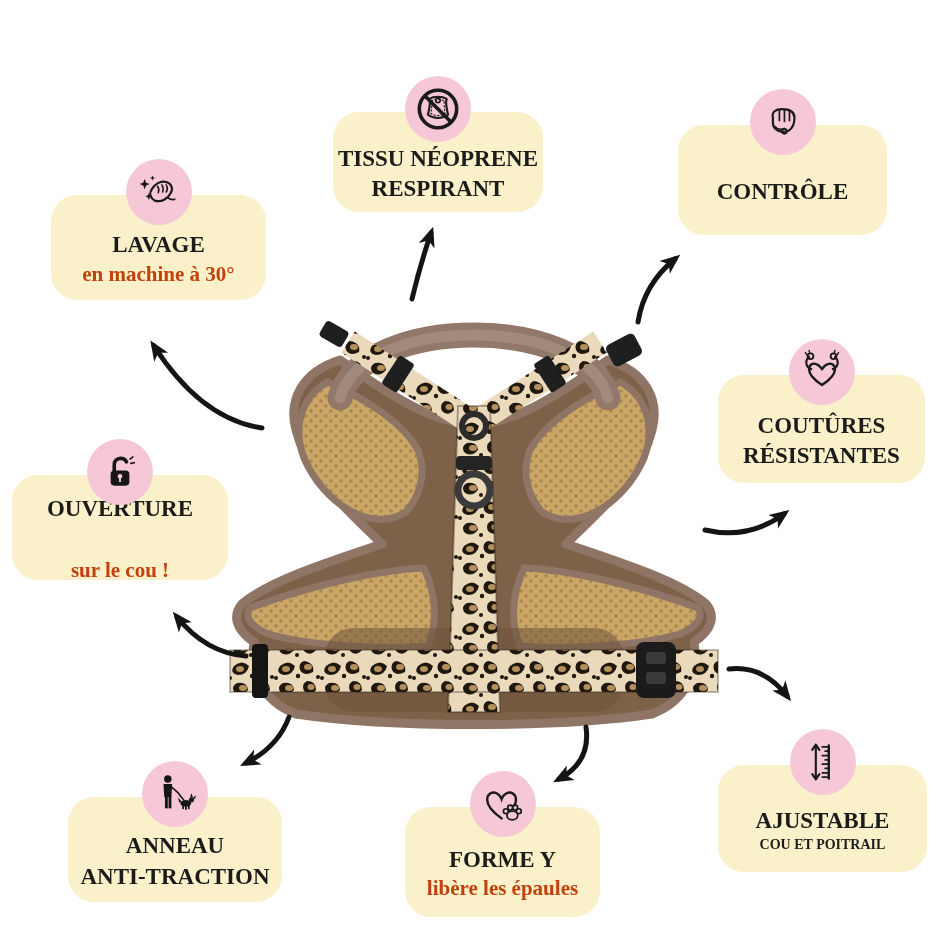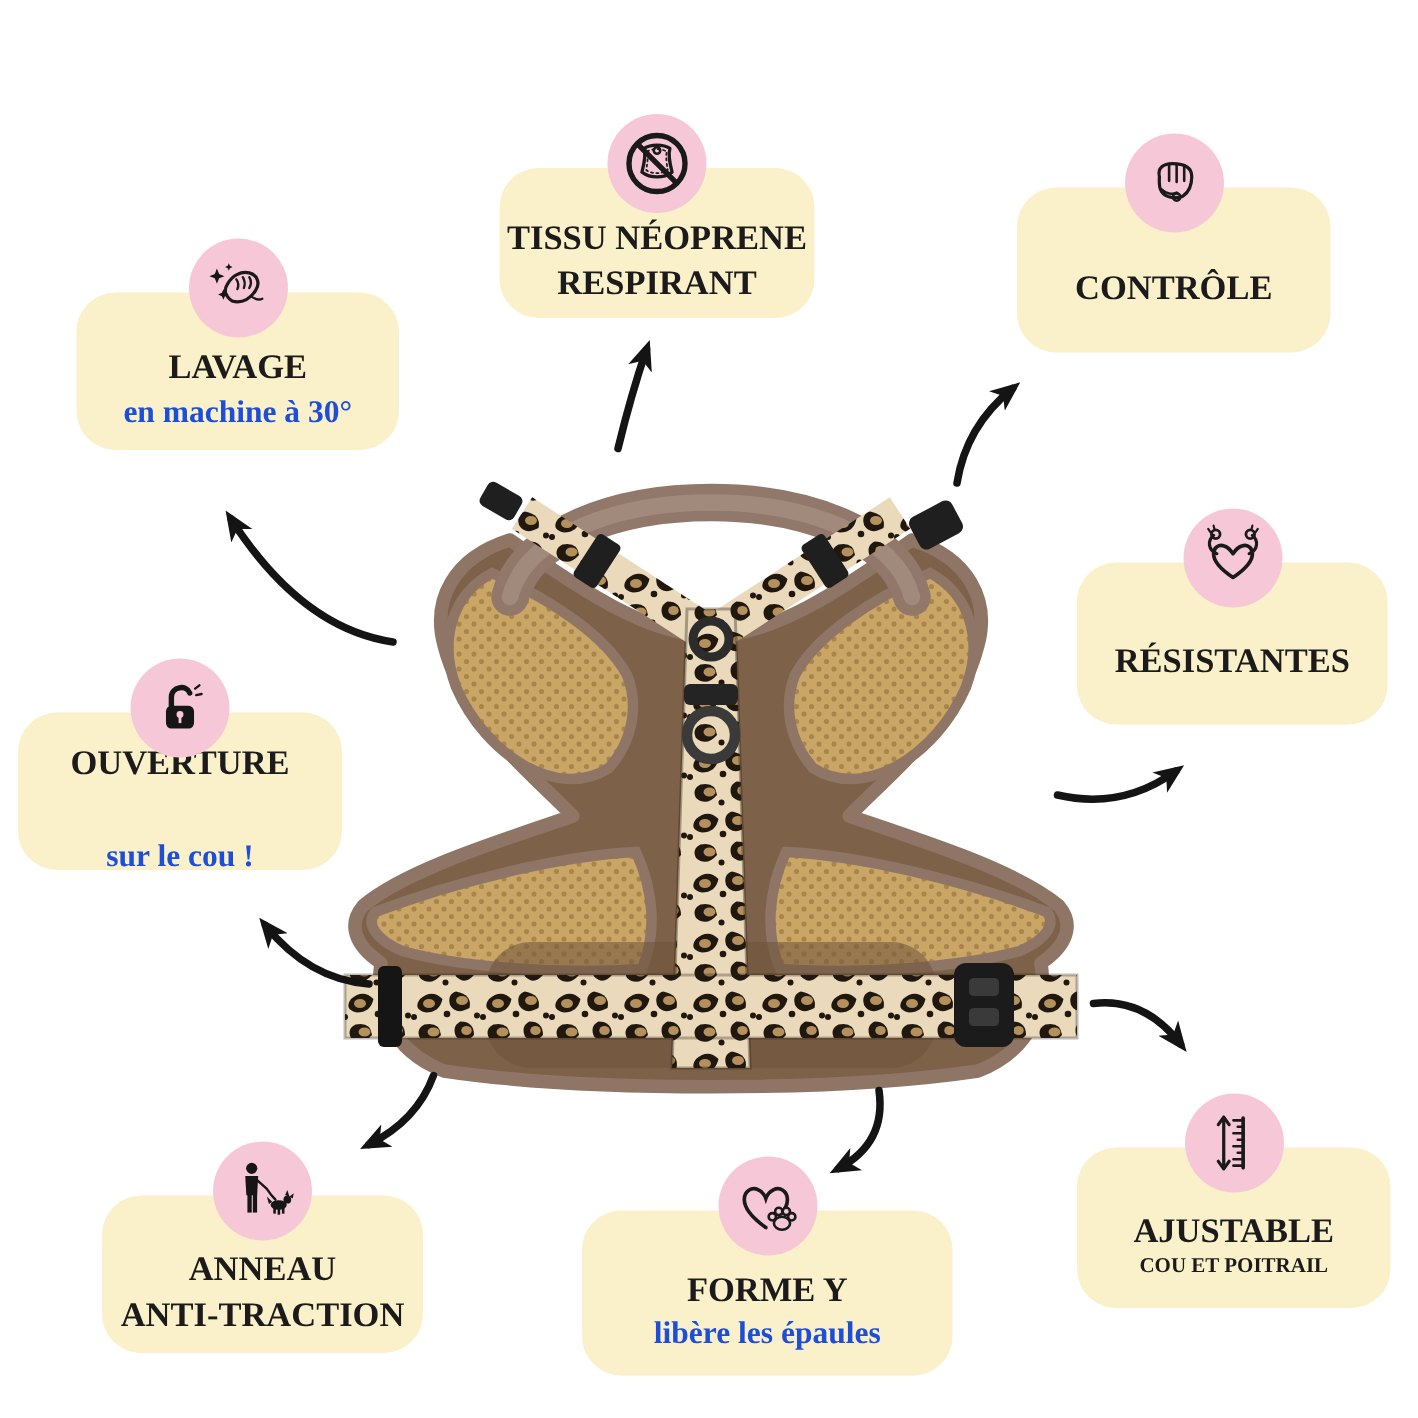--- a/index.html
+++ b/index.html
@@ -9,29 +9,29 @@
 
   
   .callout{position:absolute;background:#faf0c9;border-radius:26px;
            display:flex;flex-direction:column;align-items:center;justify-content:center;
            text-align:center;padding-top:24px;box-sizing:border-box;z-index:5;}
   .bubble{position:absolute;top:-36px;left:50%;transform:translateX(-50%);
           width:66px;height:66px;border-radius:50%;background:#f6c8d7;
           display:flex;align-items:center;justify-content:center;z-index:6;}
   .bubble svg{width:46px;height:46px;display:block;}
   .t-lg{font-size:23px;font-weight:700;color:#1b1b1b;line-height:1.32;white-space:nowrap;}
-  .t-md{font-size:21px;font-weight:700;color:#1d4ed8;line-height:1.32;white-space:nowrap;}
+  .t-md{font-size:21px;font-weight:700;color:#c2410c;line-height:1.32;white-space:nowrap;}
   .tight{font-size:14px;}
 
   
   .c-tissu    {left:333px;top:112px;width:210px;height:100px;}
   .c-poignee  {left:678px;top:125px;width:209px;height:110px;}
   .c-coutures {left:718px;top:375px;width:207px;height:108px;}
   .c-ajustable{left:718px;top:765px;width:209px;height:107px;}
-  .c-formey   {left:388px;top:807px;width:247px;height:110px;}
+  .c-formey   {left:405px;top:807px;width:195px;height:110px;}
   .c-anneau   {left:68px; top:797px;width:214px;height:105px;}
   .c-ouverture{left:12px; top:475px;width:216px;height:105px;gap:32px;}
   .c-lavage   {left:35px; top:195px;width:215px;height:105px;margin-left:16px;}
 
   .harness{position:absolute;left:228px;top:298px;width:492px;height:438px;z-index:2;}
   .arrows{position:absolute;left:0;top:0;width:945px;height:945px;z-index:3;pointer-events:none;}
   .ink{stroke:#1a1a1a;fill:none;stroke-linecap:round;stroke-linejoin:round;}
 </style>
 </head>
 <body>
@@ -160,20 +160,21 @@
       <svg viewBox="0 0 64 64" class="ink">
         <path d="M32 50 C20 42 14 35 14 28 C14 22 19 19 24 21 C28 22 30 25 32 28 C34 25 36 22 40 21 C45 19 50 22 50 28 C50 35 44 42 32 50 Z" stroke-width="3.4"></path>
         <path d="M17 28 C9 25 8 16 14 11" stroke-width="3"></path>
         <circle cx="16" cy="10" r="4" stroke-width="2.6"></circle>
         <path d="M47 28 C55 25 56 16 50 11" stroke-width="3"></path>
         <circle cx="48" cy="10" r="4" stroke-width="2.6"></circle>
         <path d="M9 5 L11 8 M14 2 L15 6" stroke-width="2"></path>
         <path d="M55 5 L53 8 M50 2 L49 6" stroke-width="2"></path>
       </svg>
     </div>
+    <div class="t-lg">COUTÛRES</div>
     <div class="t-lg">RÉSISTANTES</div>
   </div>
 
   <div class="callout c-ajustable">
     <div class="bubble">
       <svg viewBox="0 0 64 64" class="ink">
         <path d="M22 12 L22 52" stroke-width="3"></path>
         <path d="M22 8 L17 15 M22 8 L27 15" stroke-width="3"></path>
         <path d="M22 56 L17 49 M22 56 L27 49" stroke-width="3"></path>
         <path d="M40 9 L40 55" stroke-width="3.4"></path>

